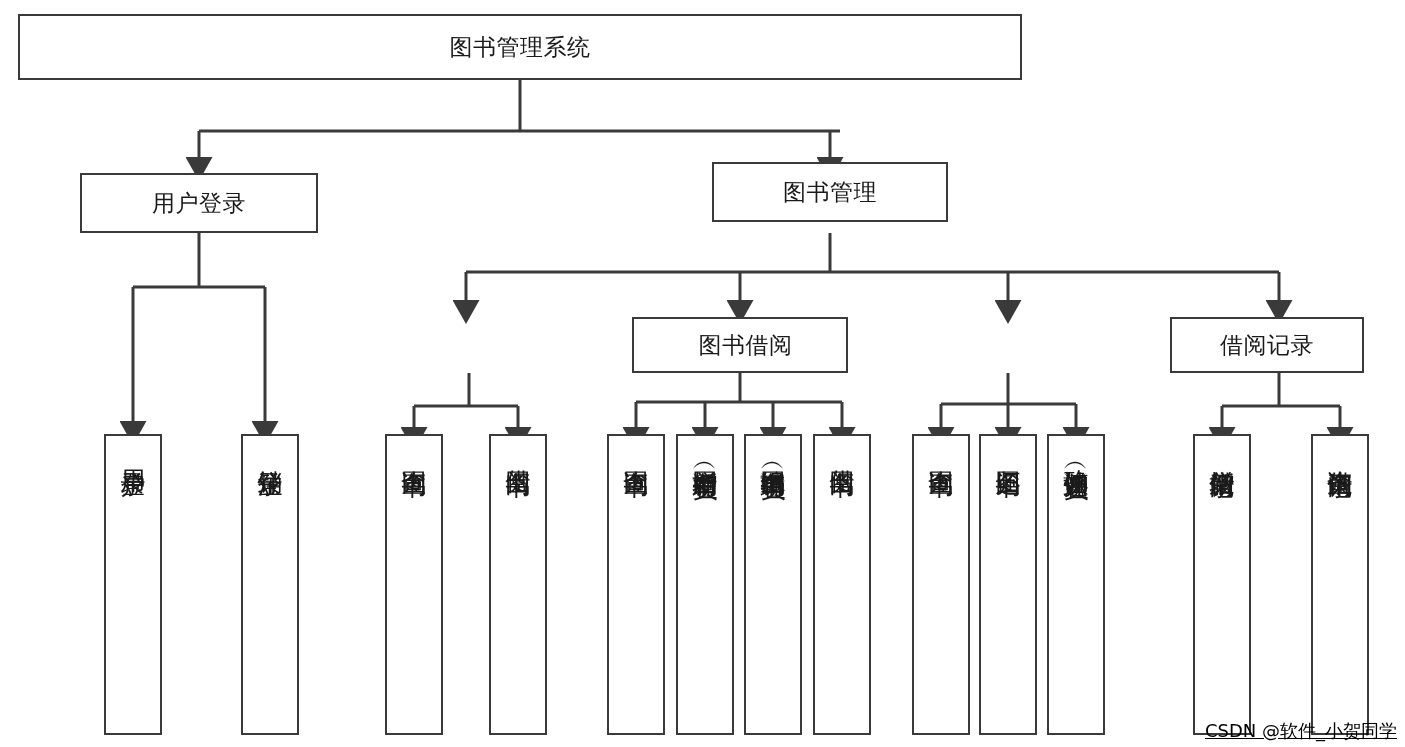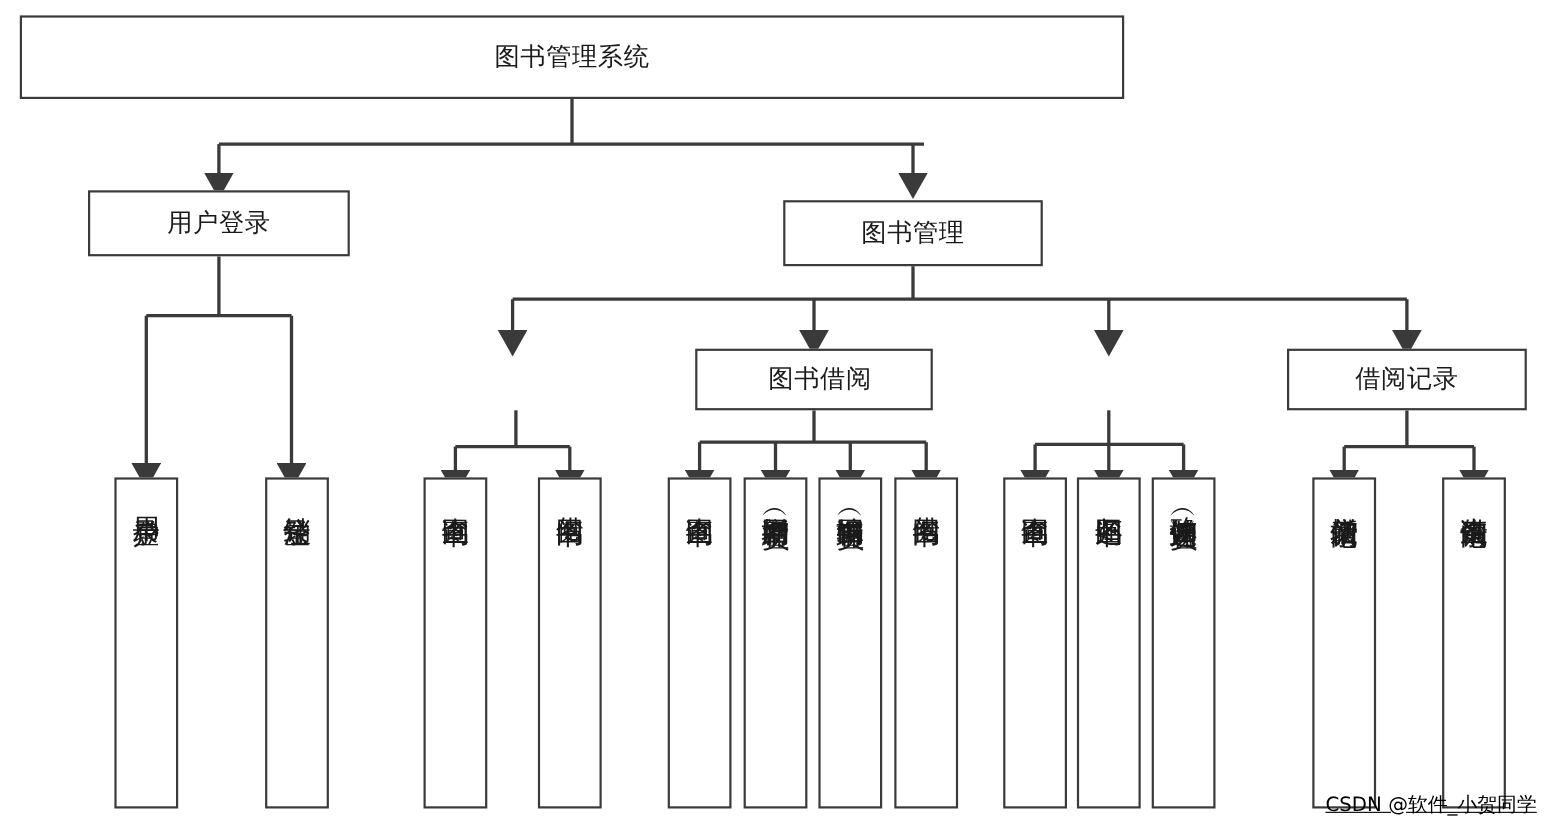--- a/index.html
+++ b/index.html
@@ -126,35 +126,35 @@
       <path d="M1008,404 L1008,430" marker-end="url(#arrow)"></path>
       <path d="M1076,404 L1076,430" marker-end="url(#arrow)"></path>
 
       <path d="M1279,373 L1279,406"></path>
       <path d="M1222,406 L1340,406"></path>
       <path d="M1222,406 L1222,430" marker-end="url(#arrow)"></path>
       <path d="M1340,406 L1340,430" marker-end="url(#arrow)"></path>
     </g>
   </svg>
 
-  <div class="node root horiz" style="left:18px; top:14px; width:1004px; height:76px;">
+  <div class="node root horiz" style="left:18px; top:14px; width:1004px; height:66px;">
     <span class="label">图书管理系统</span>
   </div>
 
   <div class="node horiz" style="left:80px; top:173px; width:238px; height:60px;">
     <span class="label">用户登录</span>
   </div>
-  <div class="node horiz" style="left:712px; top:182px; width:236px; height:60px;">
+  <div class="node horiz" style="left:712px; top:162px; width:236px; height:60px;">
     <span class="label">图书管理</span>
   </div>
 
   <div class="node horiz" style="left:632px; top:317px; width:216px; height:56px;padding-left:11px;">
     <span class="label">图书借阅</span>
   </div>
-  <div class="node horiz" style="left:1170px; top:317px; width:218px; height:56px;">
+  <div class="node horiz" style="left:1170px; top:317px; width:194px; height:56px;">
     <span class="label">借阅记录</span>
   </div>
 
   <div class="node vert" style="left:104px; top:434px; width:58px; height:301px;">
     <span class="label">用户登录</span>
   </div>
   <div class="node vert" style="left:241px; top:434px; width:58px; height:301px;">
     <span class="label">注销登录</span>
   </div>
 

